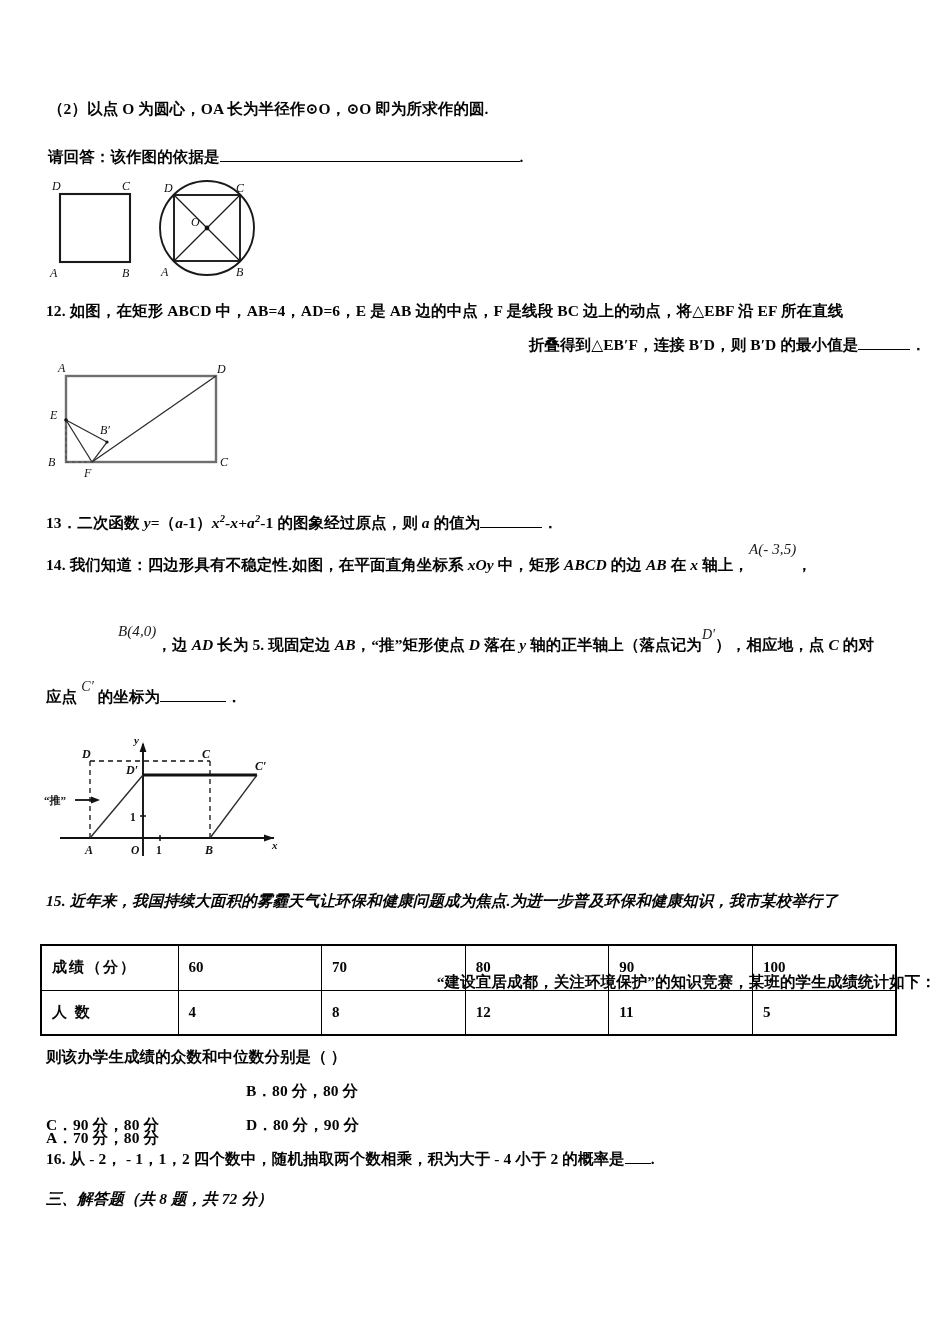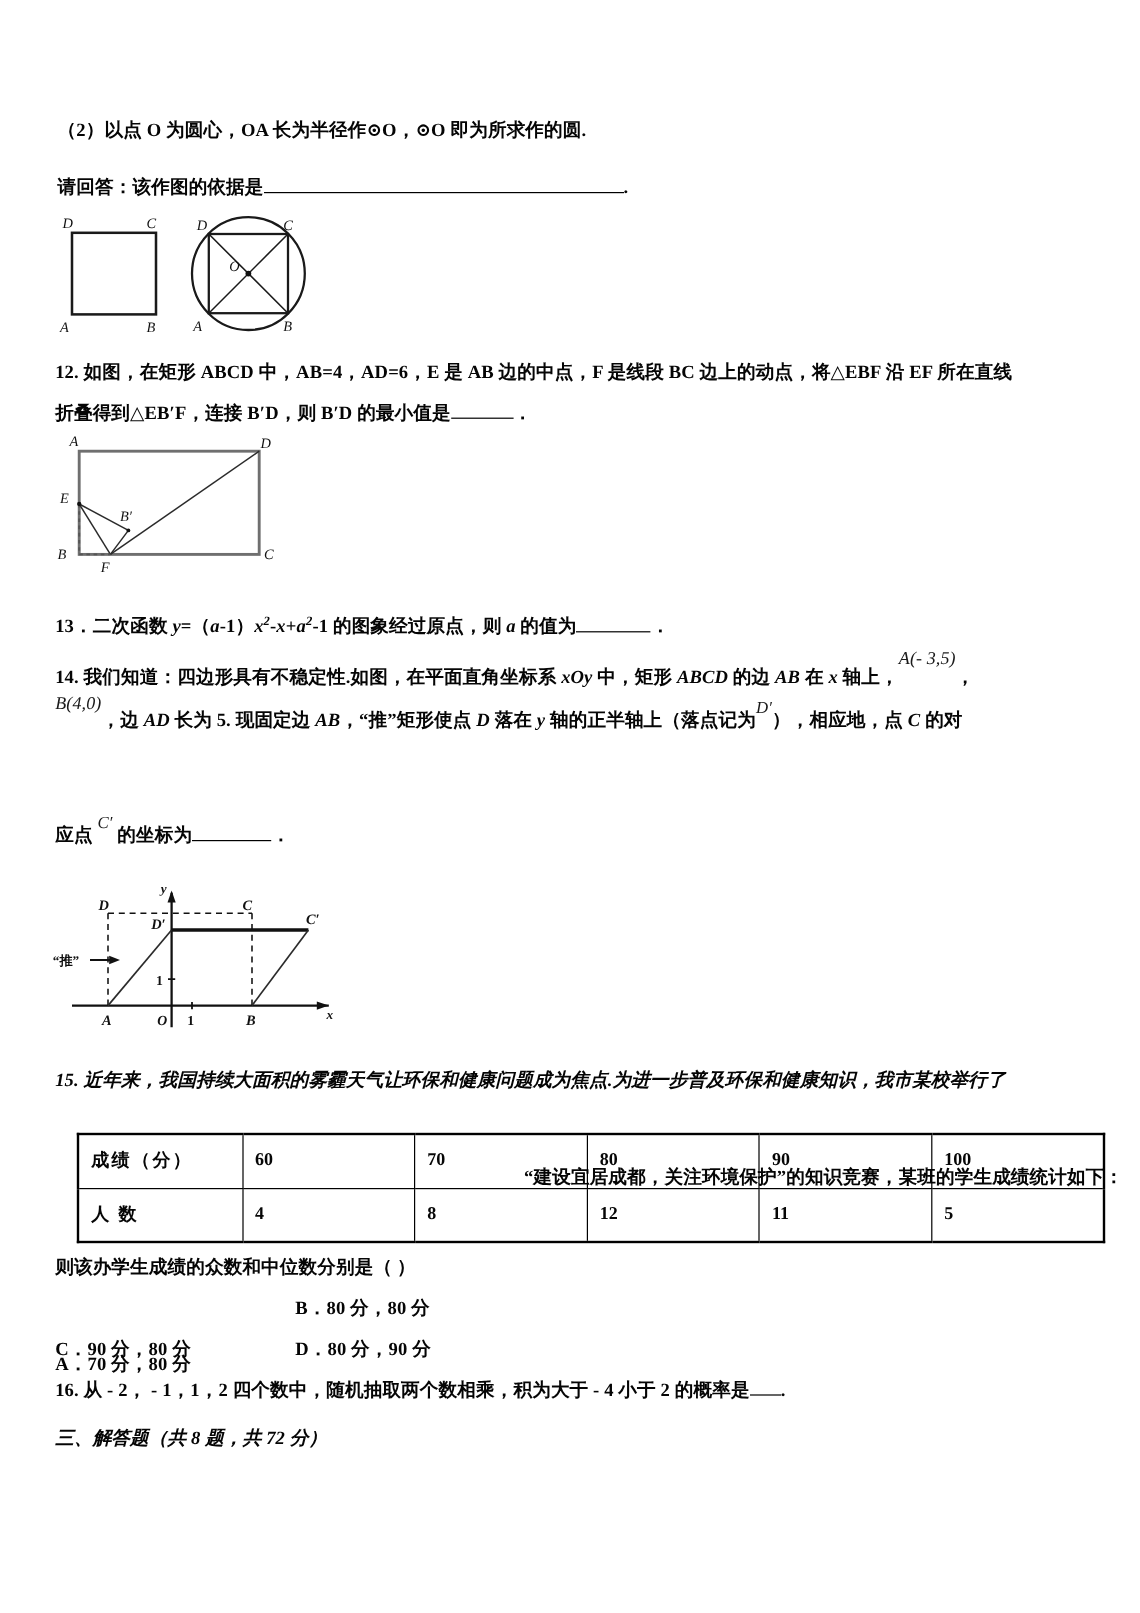--- a/index.html
+++ b/index.html
@@ -123,21 +123,21 @@
         <text x="80" y="98" font-family="Liberation Serif, serif" font-style="italic" font-size="12" fill="#111">B</text>
         <text x="35" y="48" font-family="Liberation Serif, serif" font-style="italic" font-size="12" fill="#111">O</text>
       </g>
     </svg>
   </div>
 
   <div class="blk q-text" style="left:46px; top:294px; width:880px; white-space:nowrap;">
     <span>12.</span>
     <span>如图，在矩形 ABCD 中，AB=4，AD=6，E 是 AB 边的中点，F 是线段 BC 边上的动点，将△EBF 沿 EF 所在直线</span>
   </div>
-  <div class="blk q-text" style="left:46px; top:328px; width:880px; white-space:nowrap;">
+  <div class="blk q-text" style="left:46px; top:328px; width:880px; white-space:nowrap;text-align:right;">
     <span>折叠得到△EB′F，连接 B′D，则 B′D 的最小值是</span><span class="fill-line" style="width:52px; height:17px;"></span><span>．</span>
   </div>
 
   <div class="blk" style="left:44px; top:362px;">
     <svg width="230" height="118" viewBox="0 0 230 118">
 
       <rect x="22" y="14" width="150" height="86" fill="none" stroke="#6f6f6f" stroke-width="2.4"></rect>
 
       <line x1="48" y1="100" x2="172" y2="14" stroke="#2b2b2b" stroke-width="1.25"></line>
 
@@ -163,21 +163,21 @@
 
   <div class="blk q-text" style="left:46px; top:494px; width:880px; white-space:nowrap;margin-top:12px;">
     <span>13．</span><span>二次函数 </span><span class="it">y</span><span>=（</span><span class="it">a</span><span>-1）</span><span class="it">x</span><sup class="sp">2</sup><span>-</span><span class="it">x</span><span>+</span><span class="it">a</span><sup class="sp">2</sup><span>-1 </span><span>的图象经过原点，则 </span><span class="it">a</span><span> 的值为</span><span class="fill-line" style="width:62px; height:17px;"></span><span>．</span>
   </div>
 
   <div class="blk q-text" style="left:46px; top:548px; width:900px; white-space:nowrap;">
     <span>14.</span>
     <span>我们知道：四边形具有不稳定性.如图，在平面直角坐标系 </span><span class="it">xOy</span><span> 中，矩形 </span><span class="it">ABCD</span><span> 的边 </span><span class="it">AB</span><span> 在 </span><span class="it">x</span><span> 轴上，</span><span class="raise">A(- 3,5)</span><span>，</span>
   </div>
 
-  <div class="blk q-text" style="left:46px; top:584px; width:900px; white-space:nowrap;">
+  <div class="blk q-text" style="left:46px; top:628px; width:900px; white-space:nowrap;text-align:center;">
     <span class="raise" style="top:-14px;">B(4,0)</span><span>，边 </span><span class="it">AD</span><span> 长为 5. 现固定边 </span><span class="it">AB</span><span>，“推”矩形使点 </span><span class="it">D</span><span> 落在 </span><span class="it">y</span><span> 轴的正半轴上（落点记为</span><span class="raise-sm">D′</span><span>），相应地，点 </span><span class="it">C</span><span> 的对</span>
   </div>
 
   <div class="blk q-text" style="left:46px; top:680px; width:900px; white-space:nowrap;">
     <span>应点 </span><span class="raise-sm">C′</span><span> 的坐标为</span><span class="fill-line" style="width:66px; height:17px;"></span><span>．</span>
   </div>
 
   <div class="blk" style="left:42px; top:728px;">
     <svg width="290" height="145" viewBox="0 0 290 145">
 
@@ -216,21 +216,21 @@
       <polygon points="58,72 49,68.5 49,75.5" fill="#111"></polygon>
     </svg>
   </div>
 
   <div class="blk q-text" style="left:46px; top:884px; width:890px; white-space:nowrap;font-style:italic;">
     <span>15.</span>
     <span>近年来，我国持续大面积的雾霾天气让环保和健康问题成为焦点.为进一步普及环保和健康知识，我市某校举行了</span>
   </div>
   <div class="blk q-text" style="left:46px; top:965px; width:890px; white-space:nowrap;text-align:right;">“建设宜居成都，关注环境保护”的知识竞赛，某班的学生成绩统计如下：</div>
 
-  <div class="blk" style="left:40px; top:944px;margin-left:24px;">
+  <div class="blk" style="left:40px; top:944px;">
     <table class="score-table">
       <tbody>
         <tr>
           <td class="lbl outer-top outer-left">成绩（分）</td>
           <td class="outer-top">60</td>
           <td class="outer-top">70</td>
           <td class="outer-top">80</td>
           <td class="outer-top">90</td>
           <td class="outer-top outer-right">100</td>
         </tr>

